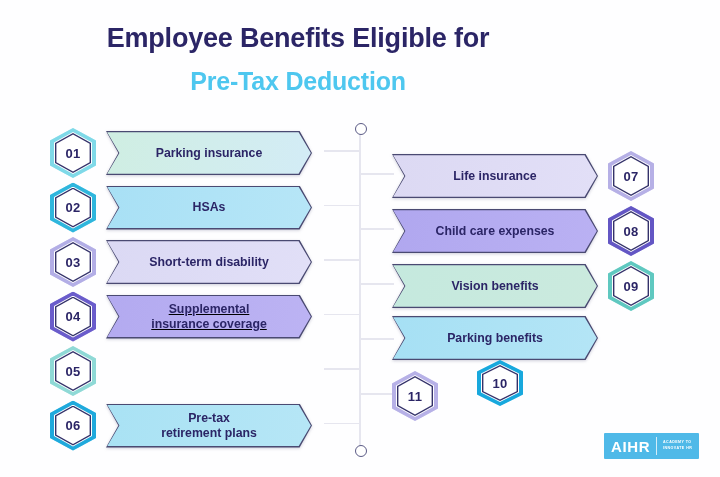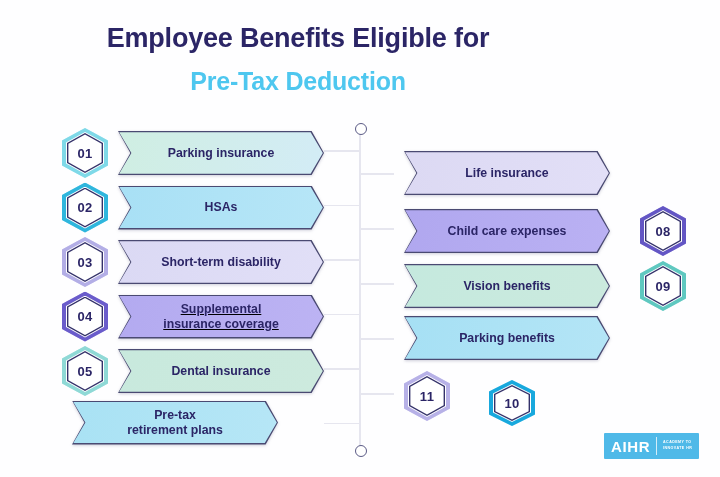--- a/index.html
+++ b/index.html
@@ -42,22 +42,22 @@
   }
   #dot-top{top:123px;}
   #dot-bottom{top:445px;}
 
   .conn{
     position:absolute;height:1.5px;background:#e6e6ef;
   }
 
   
   .row{position:absolute;display:flex;align-items:center;}
-  .row.left{left:62px;justify-content:space-between;}
-  .row.right{left:404px;gap:20px;}
+  .row.left{left:50px;justify-content:space-between;}
+  .row.right{left:392px;}
 
   
   .hex-wrap{
     position:relative;width:46px;height:50px;flex:0 0 46px;
   }
   .hex{
     position:absolute;inset:0;
     -webkit-clip-path:polygon(50% 0%,100% 25%,100% 75%,50% 100%,0% 75%,0% 25%);
     clip-path:polygon(50% 0%,100% 25%,100% 75%,50% 100%,0% 75%,0% 25%);
   }
@@ -227,41 +227,52 @@
       </div>
       <div class="row left" style="top: 346px;">
         <div class="hex-wrap">
           <div class="hex glow" style="background: rgb(180, 230, 228);"></div>
           <div class="hex ring" style="background: rgb(143, 217, 214);"></div>
           <div class="hex inner"></div>
           <div class="hex innerline"></div>
           <div class="hex innerfill"></div>
           <div class="hex-num">05</div>
         </div>
-        <div class="chev">
-          <div class="chev-line"></div>
-          <div class="chev-fill" style="background: linear-gradient(100deg, rgb(200, 233, 221) 0%, rgb(205, 234, 222) 100%);"></div>
-          <div class="chev-label">Dental insurance</div>
-        </div>
       </div>
       <div class="row left" style="top: 400.5px;">
+        <div class="hex-wrap">
+          <div class="hex glow" style="background: rgb(99, 205, 235);"></div>
+          <div class="hex ring" style="background: rgb(31, 169, 220);"></div>
+          <div class="hex inner"></div>
+          <div class="hex innerline"></div>
+          <div class="hex innerfill"></div>
+          <div class="hex-num">06</div>
+        </div>
         <div class="chev">
           <div class="chev-line"></div>
           <div class="chev-fill" style="background: linear-gradient(100deg, rgb(169, 226, 244) 0%, rgb(182, 230, 246) 100%);"></div>
           <div class="chev-label">Pre-tax
 retirement plans</div>
         </div>
       </div>
     </div>
   <div id="rows-right">
       <div class="row right" style="top: 151px;">
         <div class="chev">
           <div class="chev-line"></div>
           <div class="chev-fill" style="background: linear-gradient(100deg, rgb(220, 217, 243) 0%, rgb(226, 223, 247) 100%);"></div>
           <div class="chev-label">Life insurance</div>
+        </div>
+        <div class="hex-wrap">
+          <div class="hex glow" style="background: rgb(205, 201, 239);"></div>
+          <div class="hex ring" style="background: rgb(182, 176, 230);"></div>
+          <div class="hex inner"></div>
+          <div class="hex innerline"></div>
+          <div class="hex innerfill"></div>
+          <div class="hex-num">07</div>
         </div>
       </div>
       <div class="row right" style="top: 206px;">
         <div class="chev">
           <div class="chev-line"></div>
           <div class="chev-fill" style="background: linear-gradient(100deg, rgb(176, 167, 239) 0%, rgb(186, 177, 243) 100%);"></div>
           <div class="chev-label">Child care expenses</div>
         </div>
         <div class="hex-wrap">
           <div class="hex glow" style="background: rgb(148, 137, 221);"></div>

